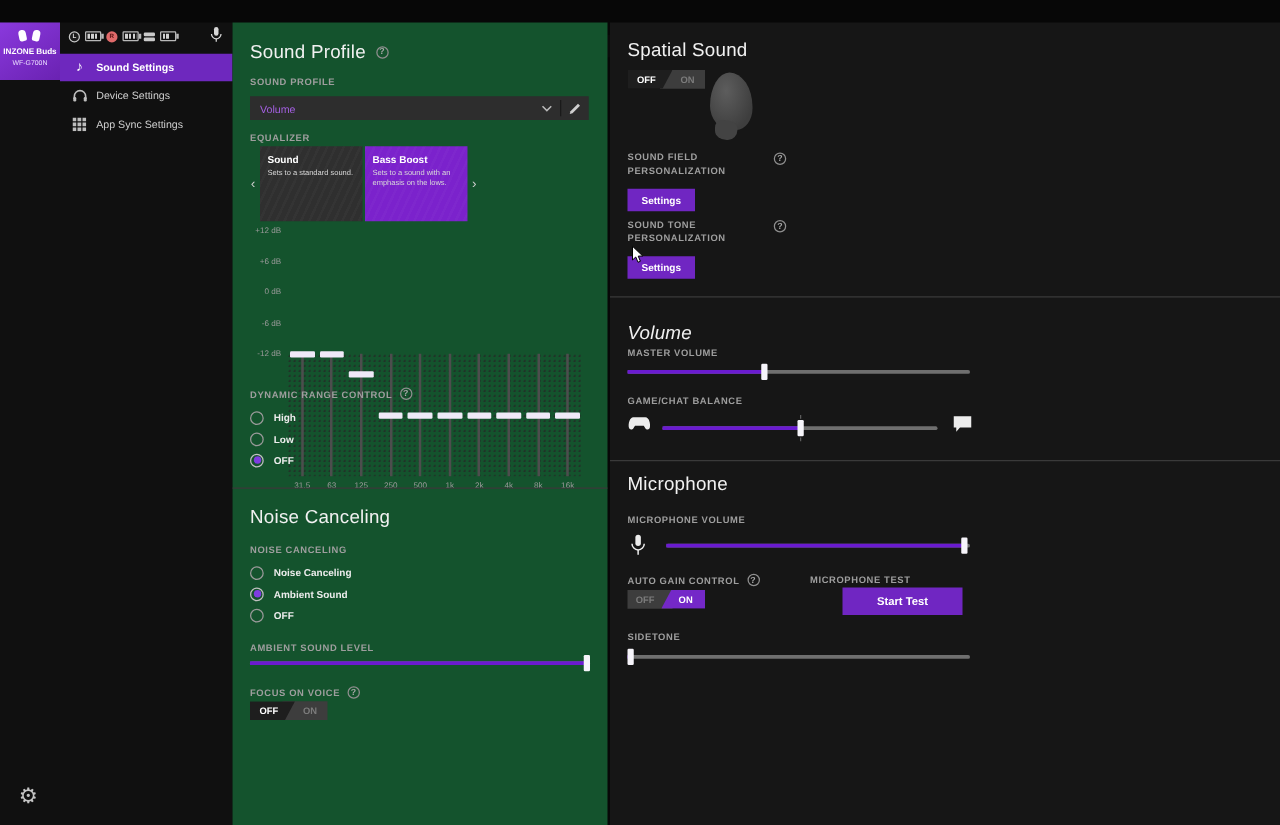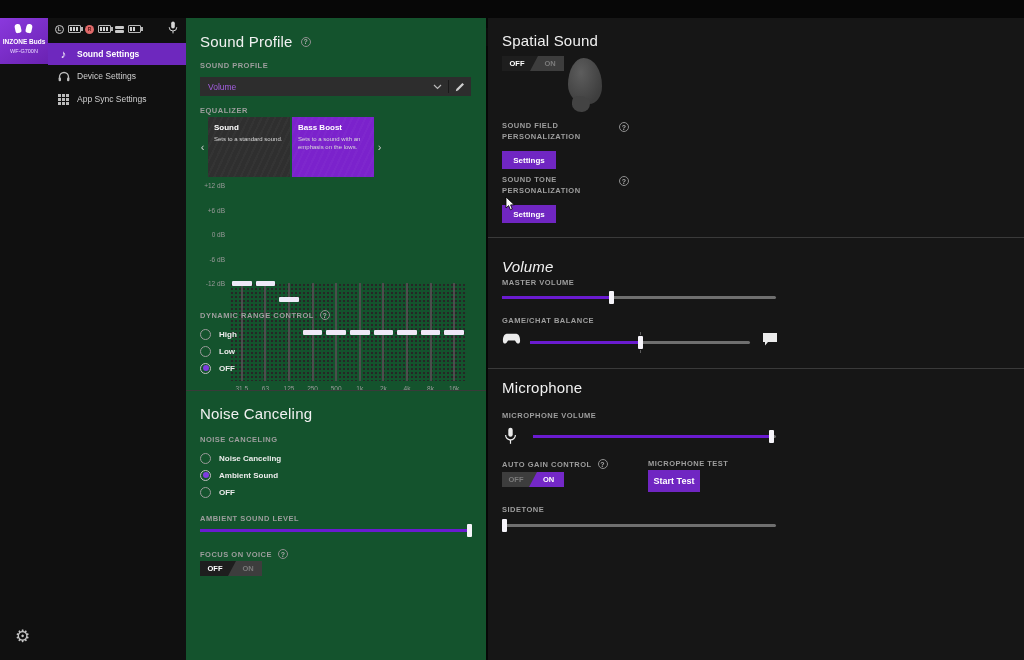--- a/index.html
+++ b/index.html
@@ -107,21 +107,21 @@
   .toggle.st-off .tg-off { left:0; width:36px; background:#1e1e1e; color:#fff; z-index:2;
      clip-path:polygon(0 0,36px 0,28px 15px,0 15px); padding-right:6px; }
   .toggle.st-off .tg-on  { left:26px; width:36px; background:#3d3d3d; color:#7b7b7b; z-index:1; padding-left:8px; }
   .toggle.st-on .tg-off  { left:0; width:36px; background:#3d3d3d; color:#7b7b7b; z-index:1; padding-right:8px; }
   .toggle.st-on .tg-on   { left:27px; width:35px; background:#7428c8; color:#fff; z-index:2;
      clip-path:polygon(8px 0,35px 0,35px 15px,0 15px); padding-left:4px; }
 
   .btn { display:flex; align-items:center; justify-content:center; background:#7026c2; color:#fff;
     font-weight:700; border:none; }
   .btn-settings { width:54px; height:18px; font-size:8px; }
-  .btn-test { width:52px; height:22px; font-size:9px; }
+  .btn-test { width:96px; height:22px; font-size:9px;margin-left:26px; }
 
   
   .head { position:absolute; width:44px; height:58px; }
   .skull { position:absolute; left:4px; top:0; width:34px; height:46px;
     background:radial-gradient(ellipse at 38% 32%, #5d5d5d, #3e3e3e 75%);
     border-radius:46% 54% 38% 50% / 58% 60% 38% 42%; }
   .jaw { position:absolute; left:8px; top:38px; width:18px; height:16px; background:#434343;
     border-radius:30% 60% 45% 55%/40% 50% 55% 50%; }
 
   svg.ic { display:block; }

